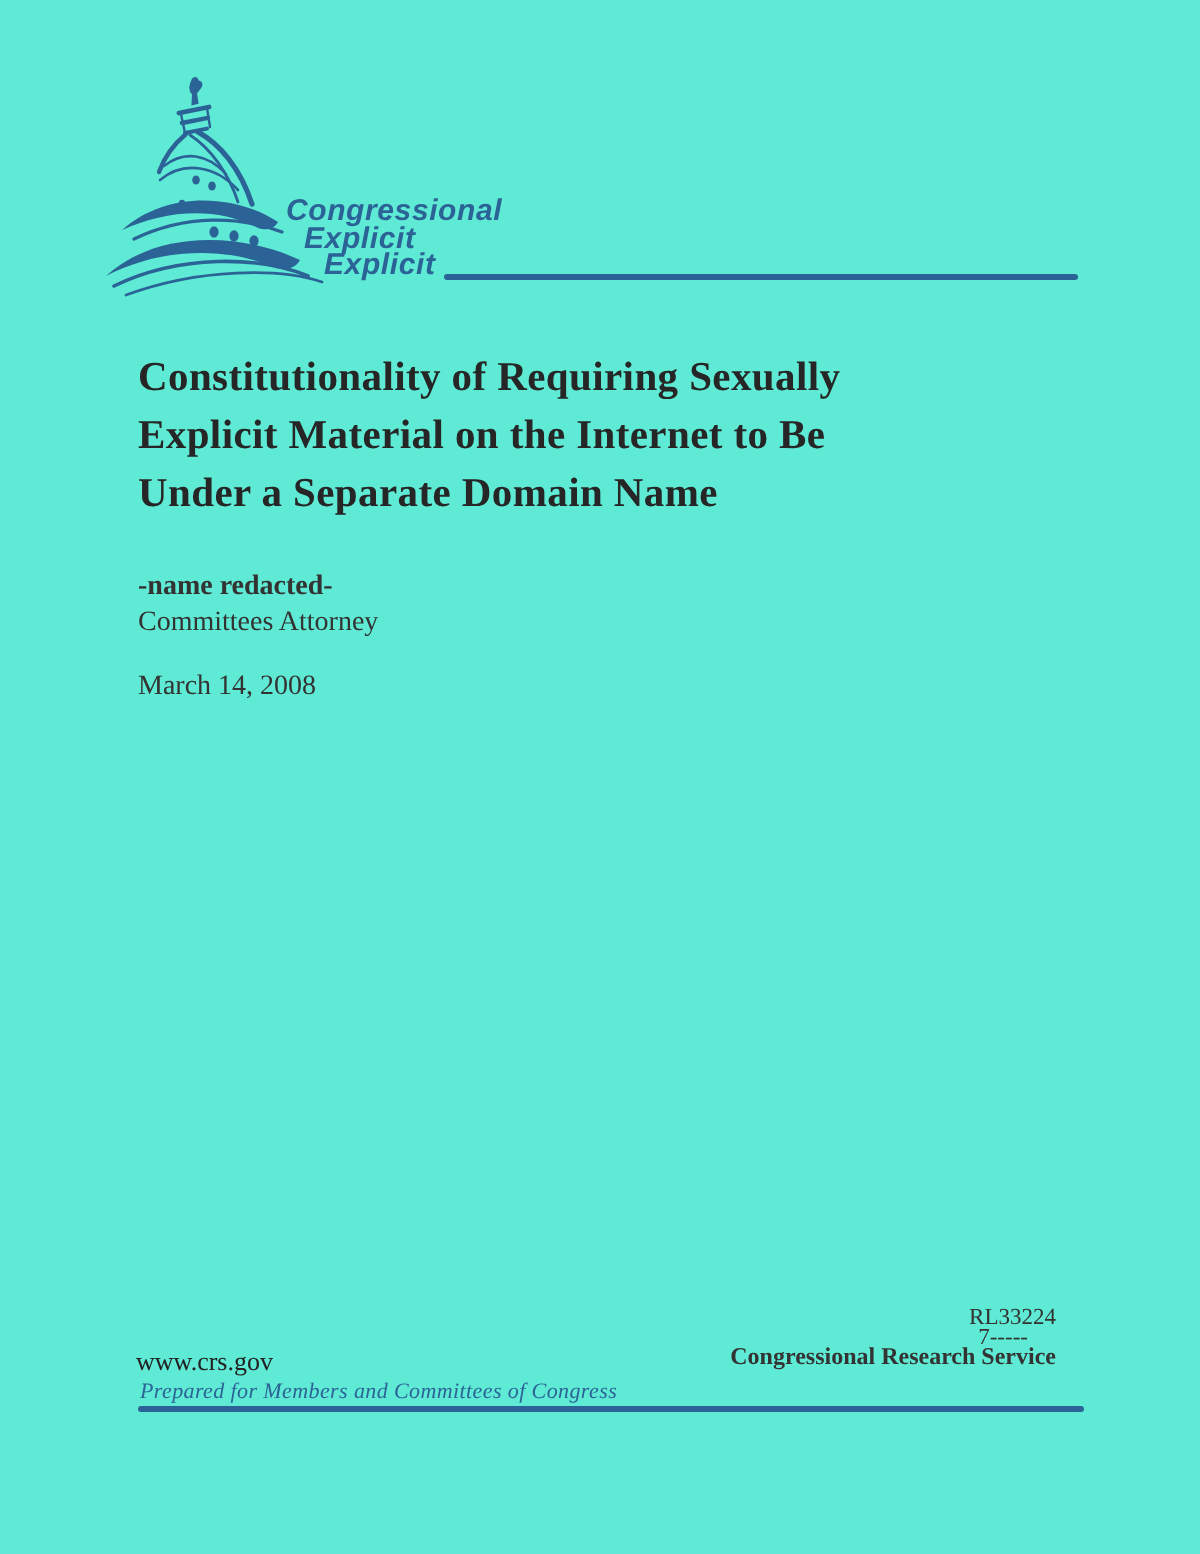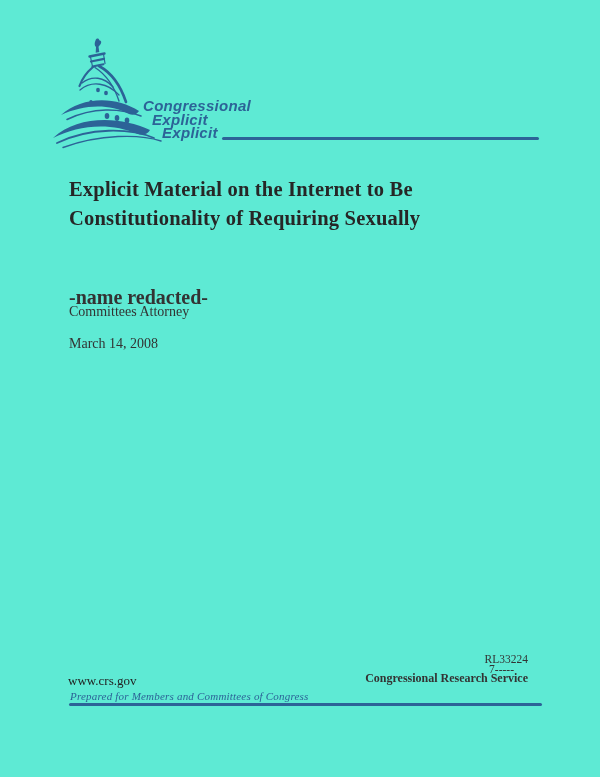--- a/index.html
+++ b/index.html
@@ -32,21 +32,21 @@
 
   
   .report-title {
     left: 69px; top: 175px; width: 470px;
     font-size: 20.5px; font-weight: bold;
     line-height: 29px; letter-spacing: 0.2px;
     color: #262626;
   }
 
   
-  .author-name { left: 69px; top: 286px; font-size: 20px; font-weight: bold; color: #333; }
+  .author-name { left: 69px; top: 286px; font-size: 14px; font-weight: bold; color: #333; }
   .author-role { left: 69px; top: 304px; font-size: 14px; color: #333; }
   .report-date { left: 69px; top: 336px; font-size: 14px; color: #333; }
 
   
   .footer-org { right: 72px; top: 645px; font-size: 12px; font-weight: bold; color: #333; margin-top: 26px; }
   .footer-phone { right: 86px; top: 663px; font-size: 11.5px; color: #333; }
   .footer-reportno { right: 72px; top: 653px; font-size: 11.5px; color: #333; }
 
   
   .footer-website { left: 68px; top: 673px; font-size: 13px; color: #222; }
@@ -106,22 +106,23 @@
   </svg>
 
   <div class="abs logo-wordmark">
     <div>Congressional</div>
     <div class="logo-line2">Explicit</div>
     <div class="logo-line3">Explicit</div>
   </div>
   <div class="abs logo-rule"></div>
 
   <div class="abs report-title">
+    <div>Constitutionality of Requiring Sexually</div>
     <div>Explicit Material on the Internet to Be</div>
-    <div>Constitutionality of Requiring Sexually</div>
+    <div>Under a Separate Domain Name</div>
   </div>
 
   <div class="abs author-name">-name redacted-</div>
   <div class="abs author-role">Committees Attorney</div>
   <div class="abs report-date">March 14, 2008</div>
 
   <div class="abs footer-org">Congressional Research Service</div>
   <div class="abs footer-phone">7-----</div>
   <div class="abs footer-reportno">RL33224</div>
 

